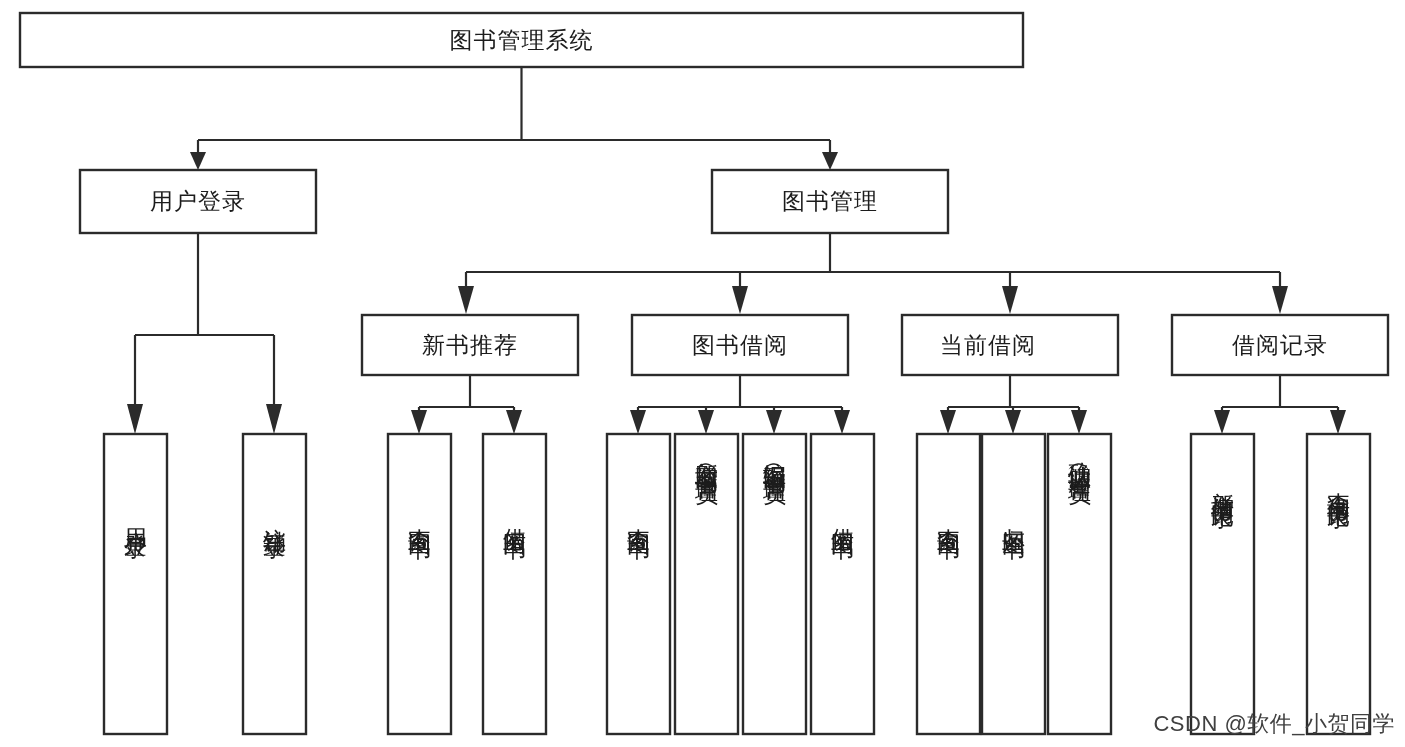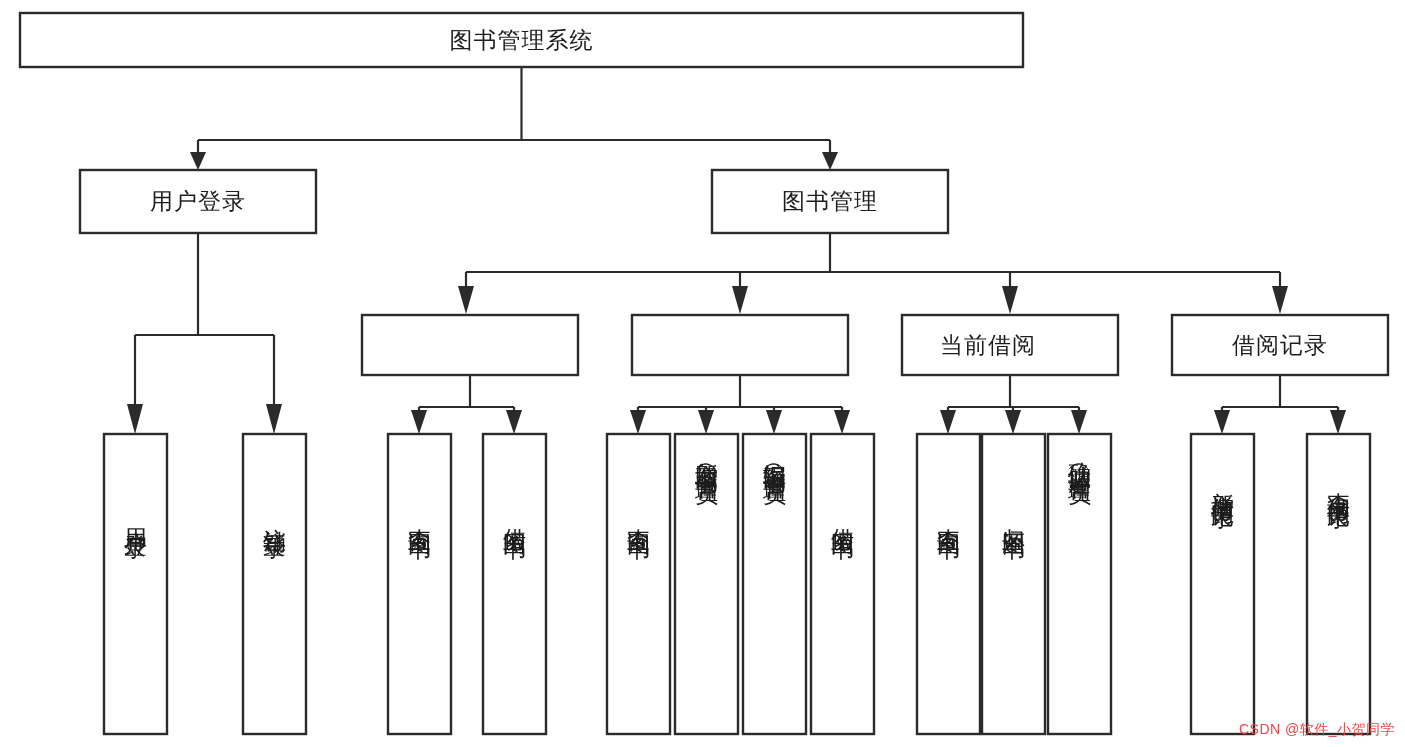--- a/index.html
+++ b/index.html
@@ -72,22 +72,22 @@
     font-size: 23px;
     color: #1c1c1c;
     letter-spacing: 1px;
     white-space: nowrap;
   }
   #watermark {
     position: absolute;
     right: 10px;
     bottom: 8px;
     font-family: "Liberation Sans", "DejaVu Sans", sans-serif;
-    font-size: 14px;
-    color: #ef4444;
+    font-size: 22px;
+    color: #404040;
     white-space: nowrap;
     letter-spacing: 0.5px;
   }
 </style>
 </head>
 <body>
 
 <div id="diagram-root">
 
   <svg id="flow-svg" viewBox="0 0 1405 747">
@@ -190,21 +190,27 @@
   </div>
 
   <div class="hlabel-wrap" style="left:80px; top:170px; width:236px; height:63px;">
     <span class="hlabel-text">用户登录</span>
   </div>
 
   <div class="hlabel-wrap" style="left:712px; top:170px; width:236px; height:63px;align-items:center;">
     <span class="hlabel-text">图书管理</span>
   </div>
 
-
+  <div class="hlabel-wrap" style="left:362px; top:315px; width:216px; height:60px;">
+    <span class="hlabel-text">新书推荐</span>
+  </div>
+
+  <div class="hlabel-wrap" style="left:632px; top:315px; width:216px; height:60px;">
+    <span class="hlabel-text">图书借阅</span>
+  </div>
 
   <div class="hlabel-wrap" style="left:880px; top:315px; width:216px; height:60px;">
     <span class="hlabel-text">当前借阅</span>
   </div>
 
   <div class="hlabel-wrap" style="left:1172px; top:315px; width:216px; height:60px;">
     <span class="hlabel-text">借阅记录</span>
   </div>
 
   <div class="vlabel-wrap" style="left:104px; top:434px; width:63px; height:300px; padding-top:76px;">

